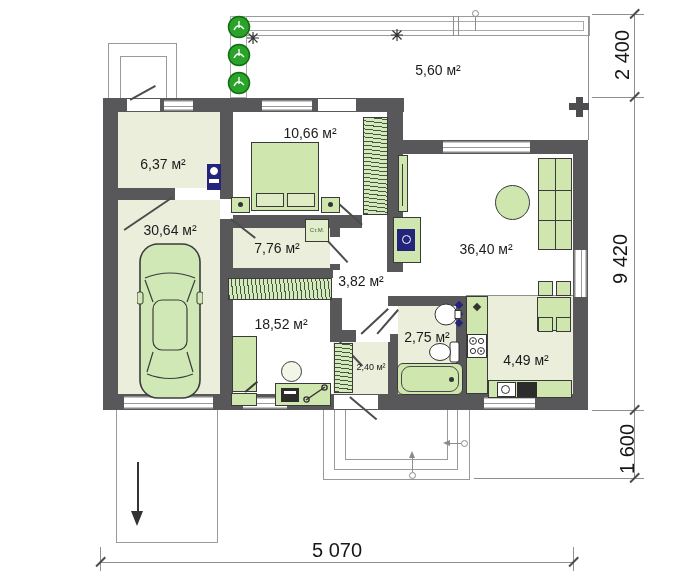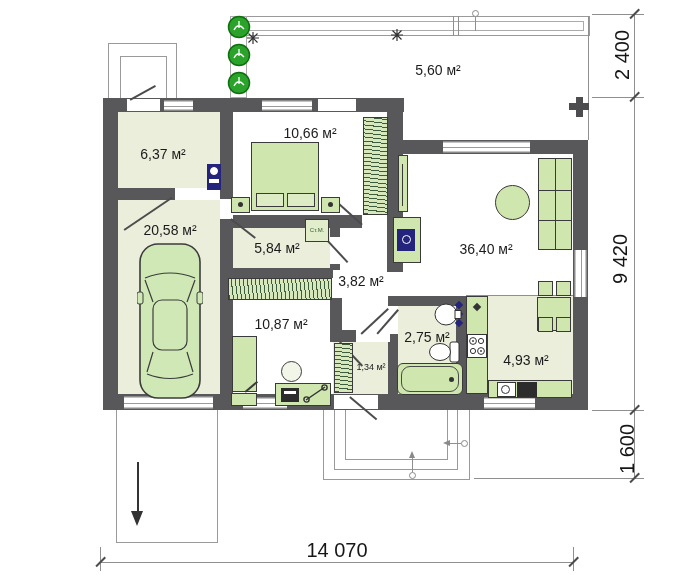--- a/index.html
+++ b/index.html
@@ -224,44 +224,44 @@
   <div class="thin" style="left:334px;top:410px;width:124px;height:60px;border-top:none;"></div>
   <div class="thin" style="left:323px;top:410px;width:147px;height:70px;border-top:none;"></div>
   <div class="circ" style="left:461px;top:440px;width:7px;height:7px;"></div>
   <div class="line" style="left:448px;top:443px;width:13px;height:1px;"></div>
   <div style="position:absolute;left:443px;top:440px;width:0;height:0;border-top:3.5px solid transparent;border-bottom:3.5px solid transparent;border-right:7px solid #8a8a8a;"></div>
   <div class="circ" style="left:409px;top:472px;width:7px;height:7px;"></div>
   <div class="line" style="left:412px;top:458px;width:1px;height:14px;"></div>
   <div style="position:absolute;left:409px;top:451px;width:0;height:0;border-left:3.5px solid transparent;border-right:3.5px solid transparent;border-bottom:7px solid #8a8a8a;"></div>
 
   <div class="lbl" style="left:438px;top:70px;">5,60 м²</div>
-  <div class="lbl" style="left:163px;top:154px;">6,37 м²</div>
-  <div class="lbl" style="left:170px;top:230px;">20,58 м²</div>
+  <div class="lbl" style="left:163px;top:164px;">6,37 м²</div>
+  <div class="lbl" style="left:170px;top:230px;">30,64 м²</div>
   <div class="lbl" style="left:310px;top:133px;">10,66 м²</div>
-  <div class="lbl" style="left:277px;top:248px;">5,84 м²</div>
+  <div class="lbl" style="left:277px;top:248px;">7,76 м²</div>
   <div class="lbl" style="left:361px;top:281px;">3,82 м²</div>
   <div class="lbl" style="left:486px;top:249px;">36,40 м²</div>
-  <div class="lbl" style="left:281px;top:324px;">10,87 м²</div>
-  <div class="lbl small" style="left:371px;top:367px;">1,34 м²</div>
+  <div class="lbl" style="left:281px;top:324px;">18,52 м²</div>
+  <div class="lbl small" style="left:371px;top:367px;">2,40 м²</div>
   <div class="lbl" style="left:427px;top:337px;">2,75 м²</div>
-  <div class="lbl" style="left:526px;top:360px;">4,93 м²</div>
+  <div class="lbl" style="left:526px;top:360px;">4,49 м²</div>
 
   <div class="line" style="left:634px;top:13px;width:1px;height:466px;"></div>
   <div class="line" style="left:592px;top:14px;width:52px;height:1px;"></div>
   <div class="line" style="left:592px;top:97px;width:52px;height:1px;"></div>
   <div class="line" style="left:592px;top:410px;width:52px;height:1px;"></div>
   <div class="line" style="left:474px;top:478px;width:170px;height:1px;"></div>
   <div class="tick" style="left:628px;top:13px;"></div>
   <div class="tick" style="left:628px;top:96px;"></div>
   <div class="tick" style="left:628px;top:409px;"></div>
   <div class="tick" style="left:628px;top:477px;"></div>
   <div class="dim rot" style="left:622px;top:55px;">2 400</div>
   <div class="dim rot" style="left:620px;top:259px;">9 420</div>
   <div class="dim rot" style="left:627px;top:449px;">1 600</div>
 
   <div class="line" style="left:100px;top:562px;width:474px;height:1px;"></div>
   <div class="line" style="left:100px;top:547px;width:1px;height:24px;"></div>
   <div class="line" style="left:573px;top:547px;width:1px;height:24px;"></div>
   <div class="tick" style="left:94px;top:561px;"></div>
   <div class="tick" style="left:567px;top:561px;"></div>
-  <div class="dim" style="left:337px;top:550px;">14 070</div>
+  <div class="dim" style="left:337px;top:550px;">5 070</div>
 
 </div>
 
 </body></html>

